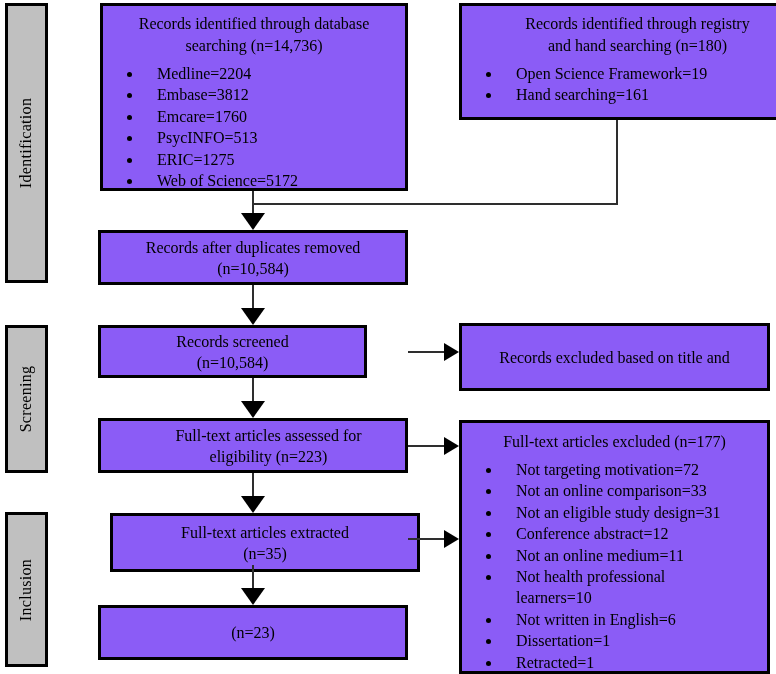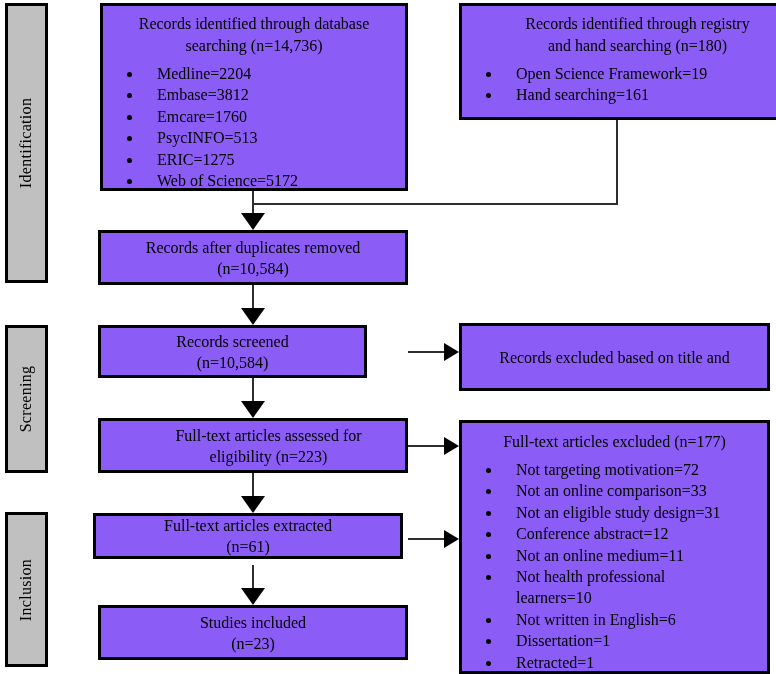--- a/index.html
+++ b/index.html
@@ -127,29 +127,28 @@
 learners=10</li>
         <li>Not written in English=6</li>
         <li>Dissertation=1</li>
         <li>Retracted=1</li>
       </ul>
   </div>
 
   <div class="vline" style="left:252px; top:473px; height:23px;"></div>
   <div class="arrow-down" style="left:241px; top:496px;"></div>
 
-  <div class="box center-text" style="left:93px; top:513px; width:310px; height:46px;">
+  <div class="box center-text" style="left:110px; top:513px; width:310px; height:59px;">
     <div>Full-text articles extracted</div>
-    <div>(n=61)</div>
+    <div>(n=35)</div>
   </div>
 
   <div class="hline" style="left:408px; top:538px; width:36px;"></div>
   <div class="arrow-right" style="left:444px; top:530px;"></div>
 
   <div class="vline" style="left:252px; top:565px; height:23px;"></div>
   <div class="arrow-down" style="left:241px; top:588px;"></div>
 
   <div class="box center-text" style="left:98px; top:605px; width:310px; height:55px;">
-    <div>Studies included</div>
     <div>(n=23)</div>
   </div>
 
 </div>
 
 </body></html>

